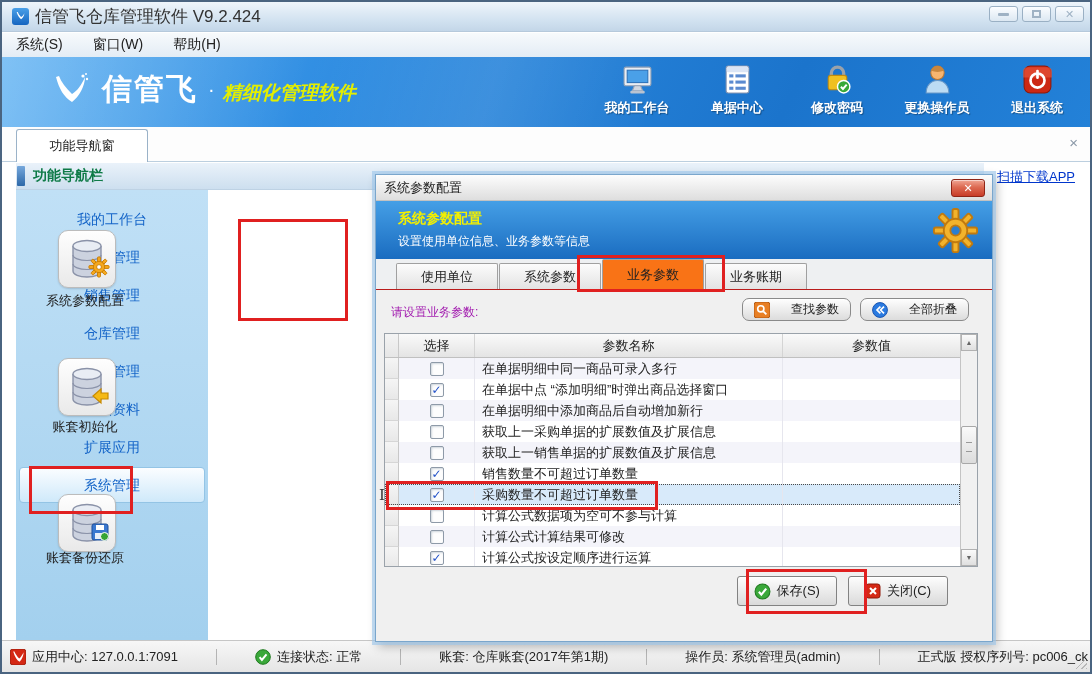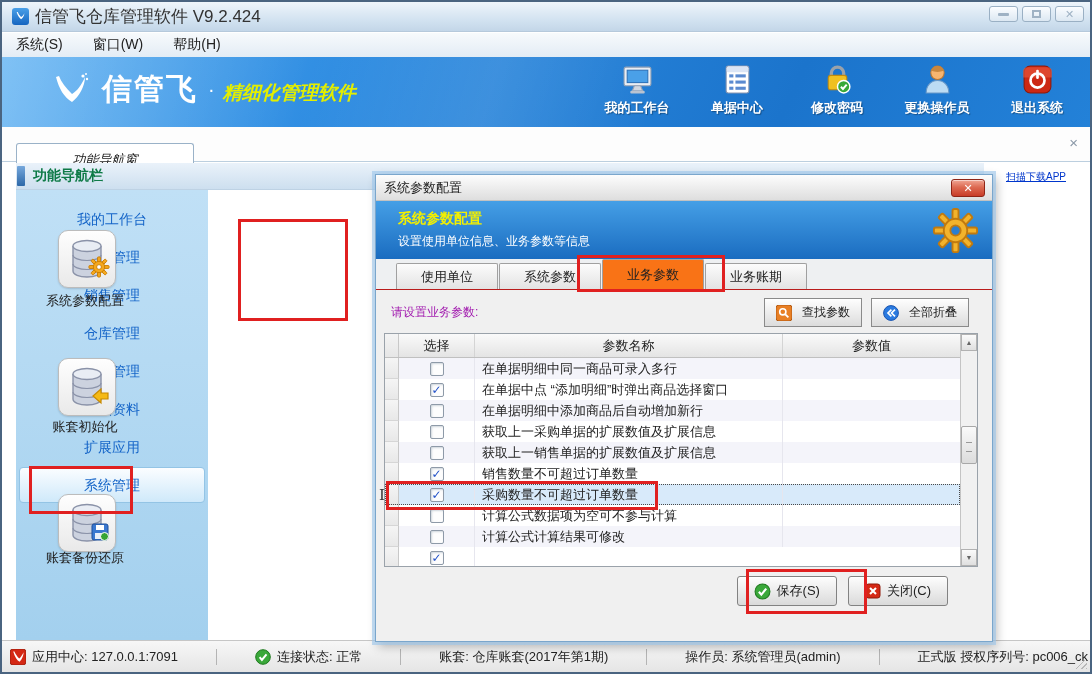--- a/index.html
+++ b/index.html
@@ -38,36 +38,36 @@
   .brand-slogan { color:#e3ee00; font-size:19px; font-weight:bold; font-style:italic; margin-top:6px; }
   .bannertools { position:absolute; right:16px; top:6px; display:flex; gap:26px; z-index:2; }
   .btool { display:flex; flex-direction:column; align-items:center; width:74px; cursor:pointer; }
   .btool svg { height:33px; }
   .btool .blabel { color:#fff; font-size:13px; font-weight:bold; margin-top:3px; white-space:nowrap;
                    text-shadow:1px 1px 1px rgba(0,0,0,.35); }
 
   
   .tabstrip { position:absolute; left:0; top:125px; right:0; height:35px; background:#fdfdfd;
               border-bottom:1px solid #bccfdf; }
-  .navtab { position:absolute; left:14px; top:16px; width:178px; height:33px;
+  .navtab { position:absolute; left:14px; top:2px; width:132px; height:33px;
             background:#fff; border:1px solid #9ab2c8; border-bottom:none;
             border-radius:3px 3px 0 0; display:flex; align-items:center; justify-content:center;
-            font-size:13px; color:#222;font-style:italic; }
+            font-size:13px; color:#222; }
   .strip-close { position:absolute; right:12px; top:8px; color:#8b99a8; font-size:15px; line-height:1; cursor:pointer; }
 
   
   .navheader { position:absolute; left:14px; top:161px; width:972px; height:27px;
                background:linear-gradient(#eaf2fa,#cddfef); border-bottom:1px solid #bed2e4;
                display:flex; align-items:center; }
   .nav-accent { width:8px; height:20px; margin:0 8px 0 1px; border-radius:1px;
                 background:linear-gradient(#76a8dc,#2d68a8); }
   .navheader .nh-title { font-size:14px; font-weight:bold; color:#0e7a47; }
   .applink-zone { position:absolute; right:2px; top:161px; width:104px; height:27px; background:#fff;
                   display:flex; align-items:center; justify-content:center; }
-  .applink { color:#0036cc; font-size:10px; text-decoration:underline; cursor:pointer; }
+  .applink { color:#0036cc; font-size:13px; text-decoration:underline; cursor:pointer; }
 
   
   .sidebar { position:absolute; left:14px; top:188px; width:192px; height:450px;
              background:linear-gradient(#c0e0f6,#a3d0ee); padding-top:10px; }
   .nav-item { height:38px; line-height:38px; text-align:center; font-size:14px; color:#1565c8; cursor:pointer; }
   .nav-item.selected { height:36px; line-height:34px; margin:1px 3px;
                        background:linear-gradient(#fbfdff,#cfe9fa); border:1px solid #93c4e5; border-radius:4px; }
 
   
   .modulepanel { position:absolute; left:206px; top:188px; width:166px; height:450px; background:#fff; }
@@ -96,22 +96,22 @@
   .dlg-gear { position:absolute; right:14px; top:7px; }
   .dlg-tabs { position:absolute; left:0; top:84px; right:0; height:31px; background:#eef0f2;
               border-bottom:1px solid #b91c1c; display:flex; align-items:flex-end; padding-left:20px; }
   .dtab { width:102px; height:26px; line-height:25px; text-align:center; font-size:13px; color:#222;
           background:linear-gradient(#fcfcfc,#e3e3e3); border:1px solid #a0a0a0; border-bottom:none;
           margin-right:1px; border-radius:2px 2px 0 0; cursor:pointer; }
   .dtab.active { background:#f97316; height:31px; line-height:30px; margin-bottom:-1px; position:relative; z-index:2; }
   .dlg-toolbar { position:absolute; left:0; top:116px; right:0; height:42px; }
   .dlg-prompt { position:absolute; left:15px; top:13px; font-size:12px; color:#a21caf; }
   .tool-btns { position:absolute; right:23px; top:7px; display:flex; gap:9px; }
-  .gbtn { height:29px; display:flex; align-items:center; gap:10px; padding:0 11px; font-size:12px; color:#222;
-          background:linear-gradient(#fefefe,#dcdcdc); border:1px solid #8a8a8a; border-radius:0;
+  .gbtn { height:23px; display:flex; align-items:center; gap:21px; padding:0 11px; font-size:12px; color:#222;
+          background:linear-gradient(#fefefe,#dcdcdc); border:1px solid #8a8a8a; border-radius:7px;
           box-shadow:inset 0 1px 0 #fff; cursor:pointer; }
 
   
   .ptable { position:absolute; left:8px; top:158px; width:594px; height:234px;
             background:#fff; border:1px solid #9aa2aa; }
   .thead { display:flex; height:24px; background:linear-gradient(#fafafa,#e4e4e4);
            border-bottom:1px solid #c0c0c0; font-size:13px; color:#222; }
   .thead > div { display:flex; align-items:center; justify-content:center; }
   .h0 { width:14px; border-right:1px solid #c8c8c8; background:linear-gradient(#f4f4f4,#e6e6e6); }
   .h1 { width:76px; border-right:1px solid #d4d4d4; }
@@ -474,20 +474,21 @@
               <span class="cb"></span>
             </div>
             <div class="cname">计算公式计算结果可修改</div>
             <div class="cval"></div>
           </div>
           <div class="trow">
             <div class="rowhdr"></div>
             <div class="ccb">
               <span class="cb">✓</span>
             </div>
+            <div class="cname">计算公式按设定顺序进行运算</div>
             <div class="cval"></div>
           </div>
         </div>
       <div class="vscroll">
         <div class="sb-btn sb-up">▲</div>
         <div class="sb-thumb"></div>
         <div class="sb-btn sb-down">▼</div>
       </div>
     </div>
 

